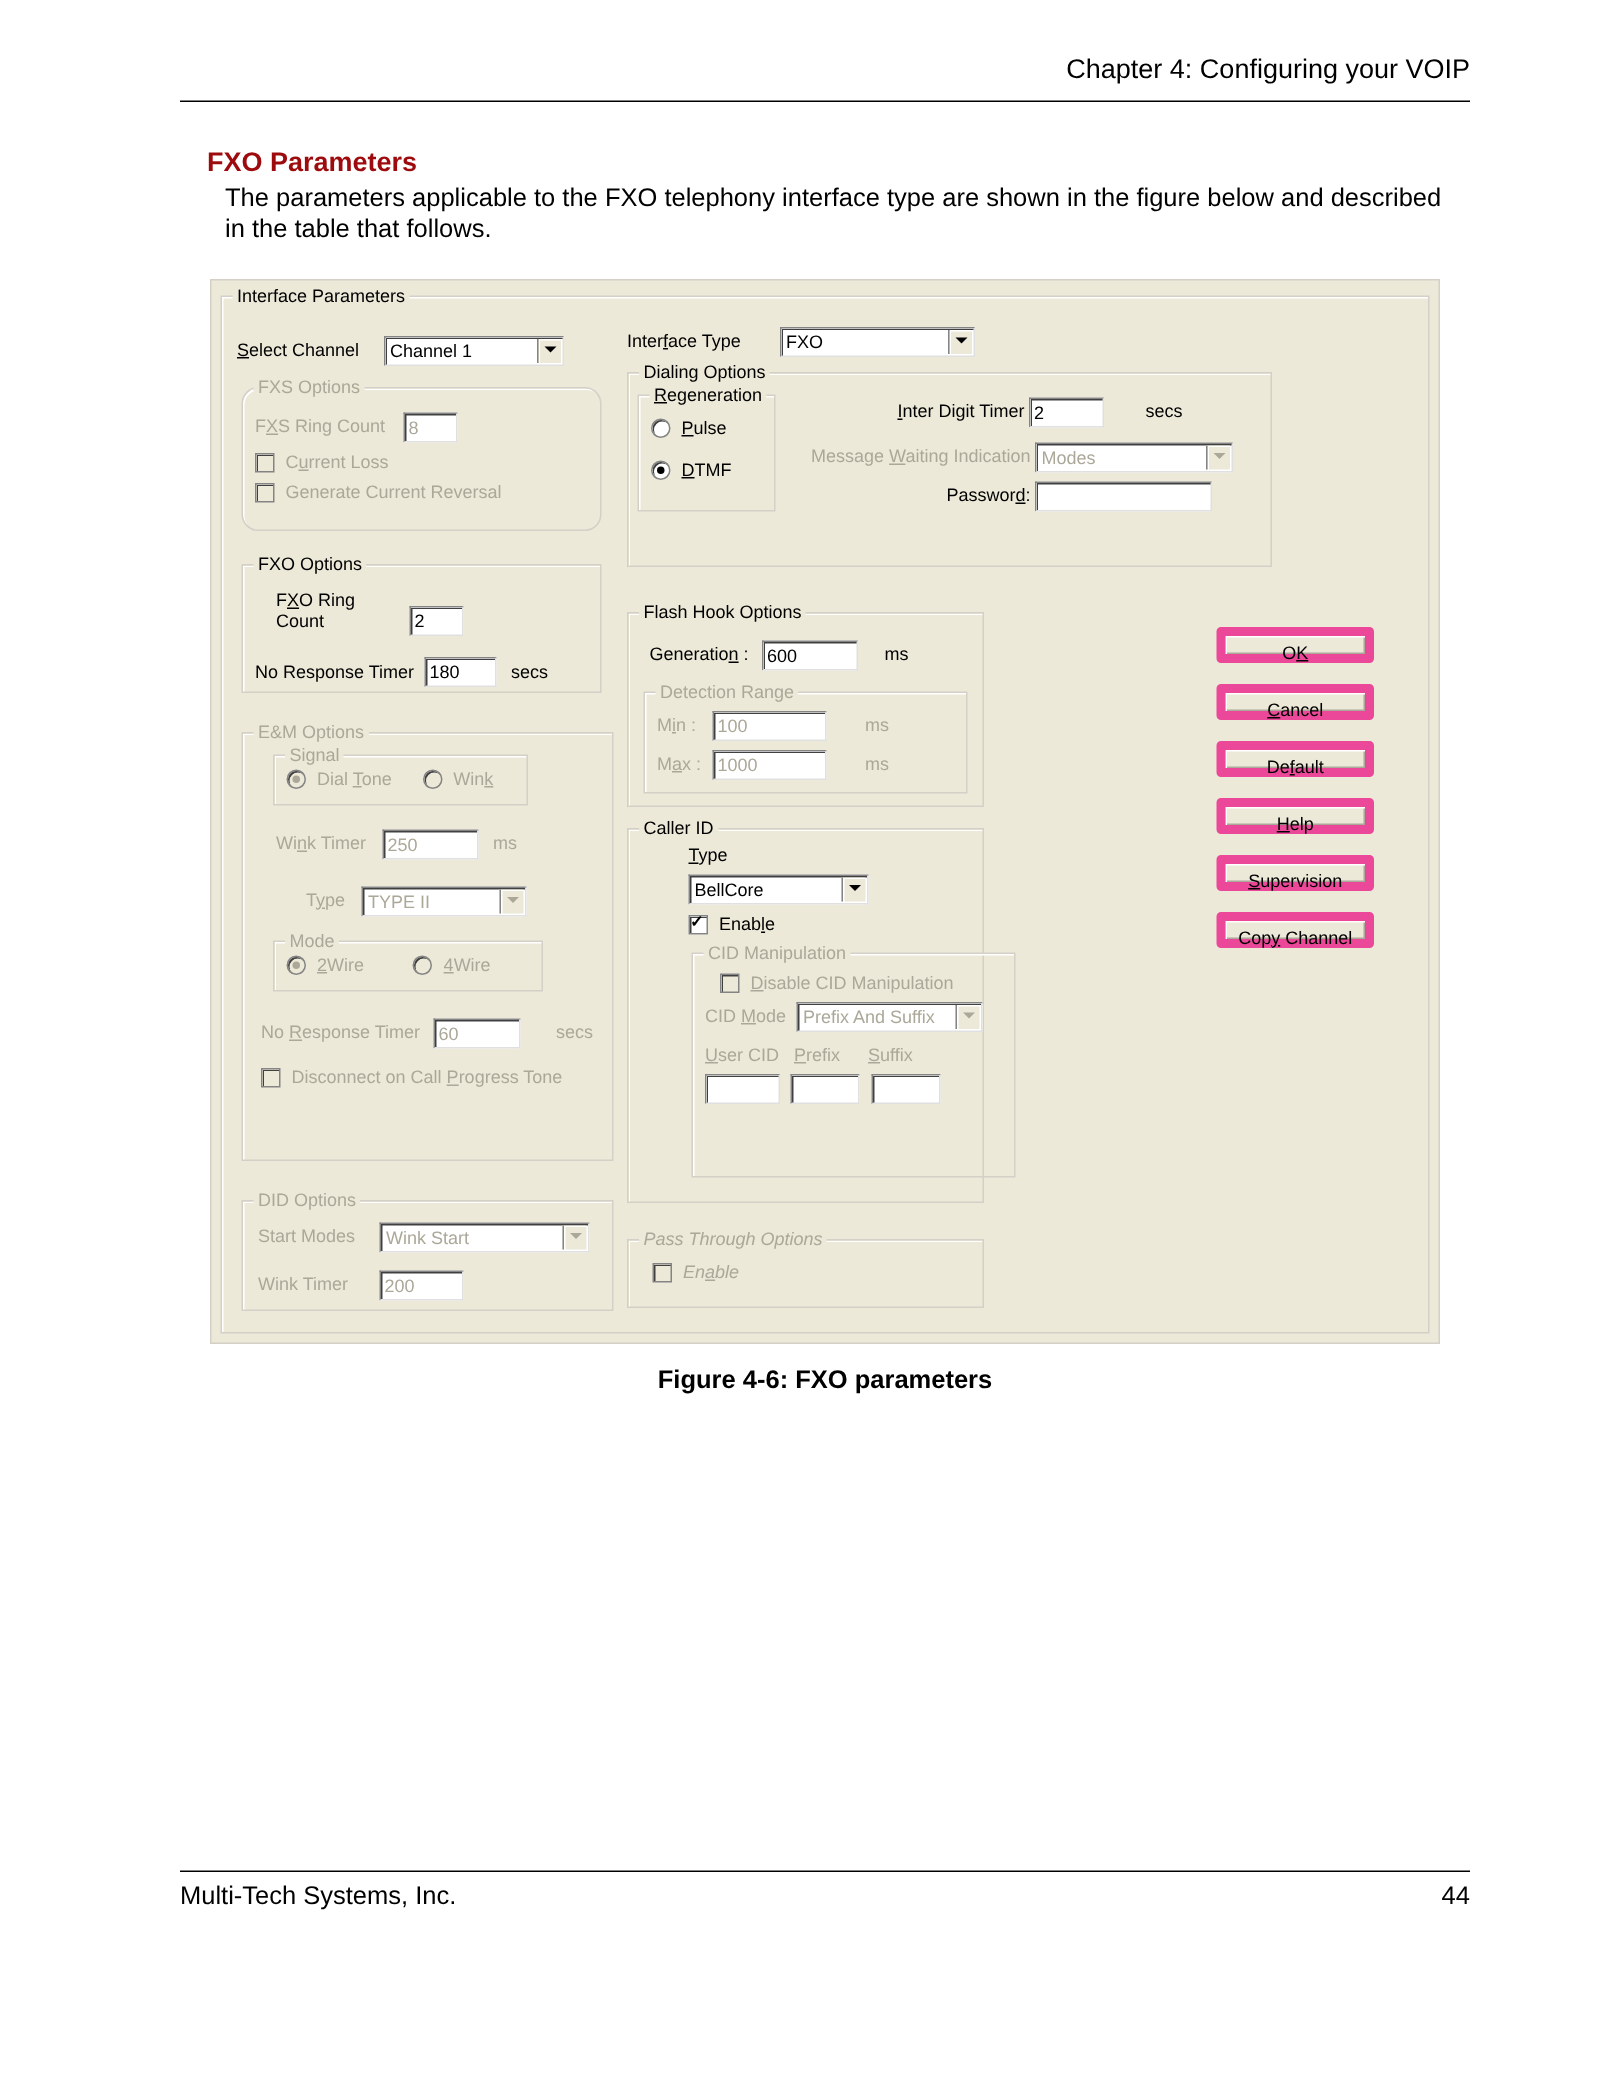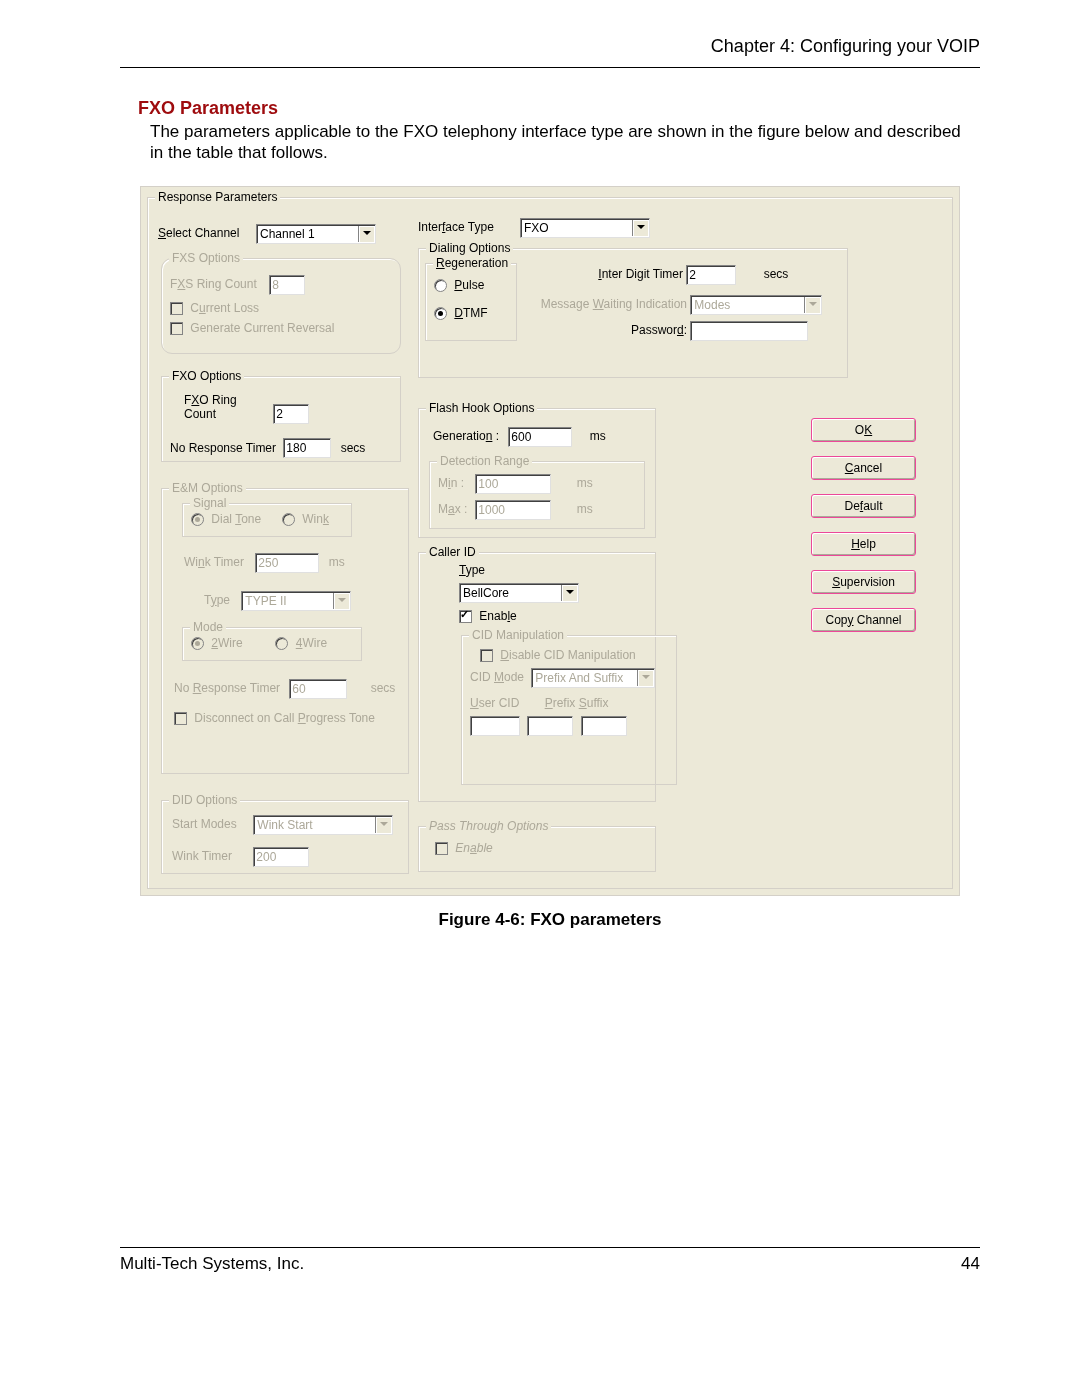--- a/index.html
+++ b/index.html
@@ -107,21 +107,21 @@
     width: 0; height: 0;
     border-left: 4px solid transparent;
     border-right: 4px solid transparent;
     border-top: 4px solid #000;
   }
   .win-select.disabled .arrow { border-top-color: #aca899; }
   .win-btn {
     width: 105px;
     height: 24px;
     background: #ece9d8;
-    border: 1px solid #ec4899;
+    border: 6px solid #ec4899;
     border-radius: 3px;
     font-size: 12px;
     text-align: center;
     line-height: 22px;
     box-shadow: inset 1px 1px 0 #fff, inset -1px -1px 0 #aca899;
   }
   .chk, .rad {
     display: inline-block;
     width: 13px; height: 13px;
     background: #fff;
@@ -168,21 +168,21 @@
 
 <div class="page">
   <div class="chapter-header">Chapter 4: Configuring your VOIP</div>
 
   <div class="section-title">FXO Parameters</div>
   <div class="intro">The parameters applicable to the FXO telephony interface type are shown in the figure below and described in the table that follows.</div>
 
   <div class="screenshot">
 
     <div class="grp" style="left:6px; right:6px; top:10px; bottom:6px;">
-      <span class="legend">Response Parameters</span>
+      <span class="legend">Interface Parameters</span>
 
       <div style="position:absolute; left:10px; top:28px;">
         <span class="lbl"><u>S</u><span>elect Channel</span></span>
       </div>
       <div class="win-select" style="position:absolute; left:108px; top:26px; width:120px;">
         <span>Channel 1</span>
           <span class="arrow"></span>
       </div>
 
       <div style="position:absolute; left:270px; top:22px;">
@@ -358,21 +358,21 @@
           </div>
           <div class="row" style="margin-top:6px;">
             <span class="lbl" style="width:58px;">CID <u>M</u>ode</span>
             <span class="win-select disabled" style="width:124px;">
               <span>Prefix And Suffix</span>
                 <span class="arrow"></span>
             </span>
           </div>
           <div class="row" style="margin-top:8px;">
             <span class="lbl" style="width:56px;"><u>U</u>ser CID</span>
-            <span class="lbl" style="width:46px;text-align:right;"><u>P</u>refix</span>
+            <span class="lbl" style="width:46px;"><u>P</u>refix</span>
             <span class="lbl"><u>S</u>uffix</span>
           </div>
           <div class="row">
             <input class="win-input" style="width: 50px;" disabled="">
             <input class="win-input" style="width: 46px; margin-left: 4px;" disabled="">
             <input class="win-input" style="width: 46px; margin-left: 4px;" disabled="">
           </div>
         </div>
       </div>
 

